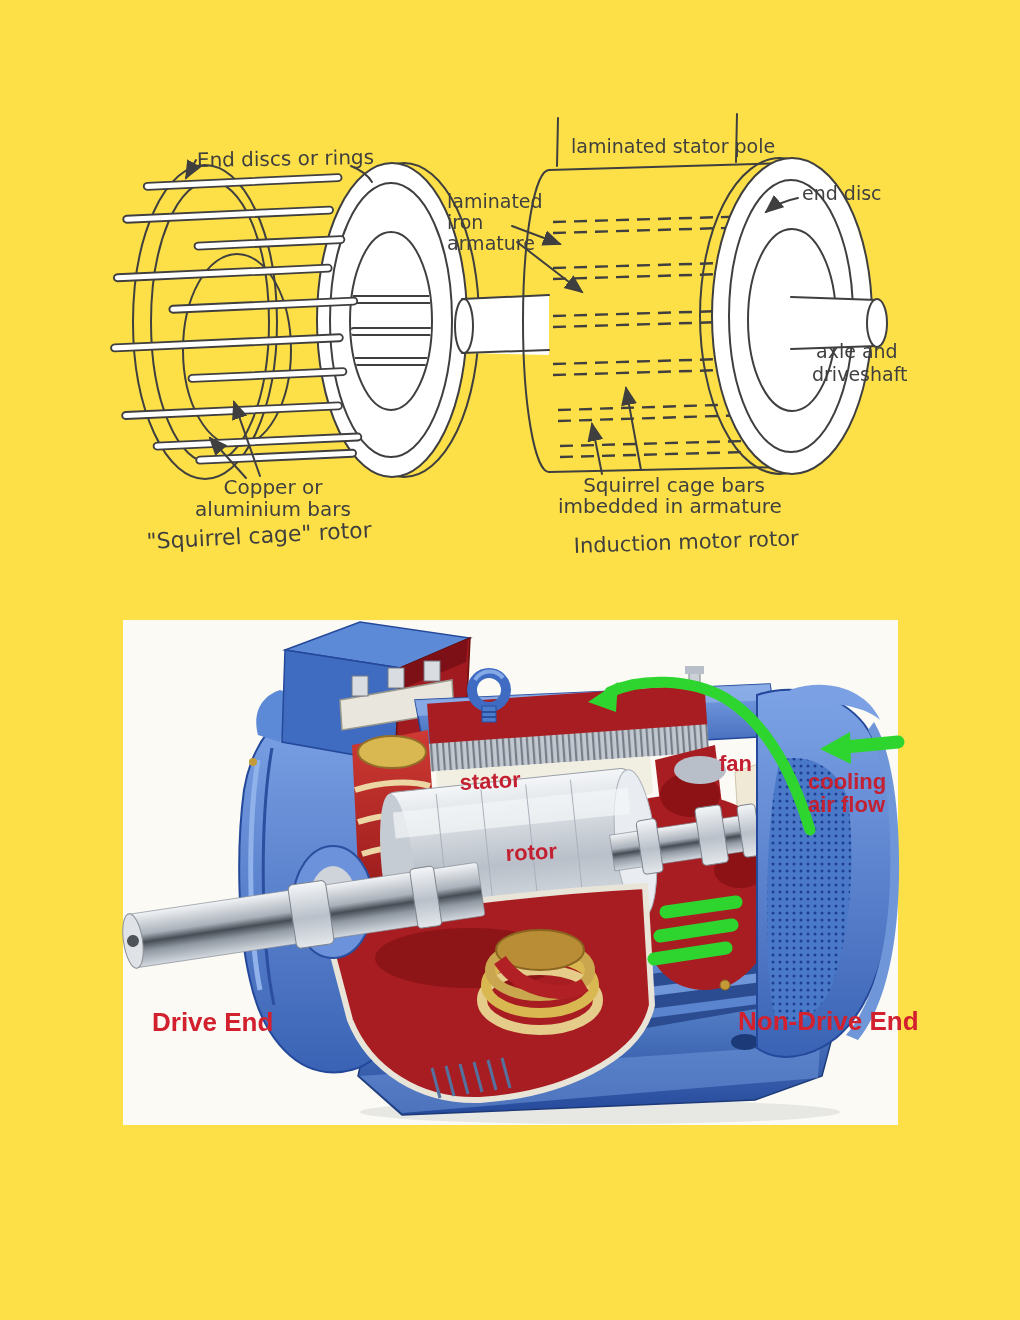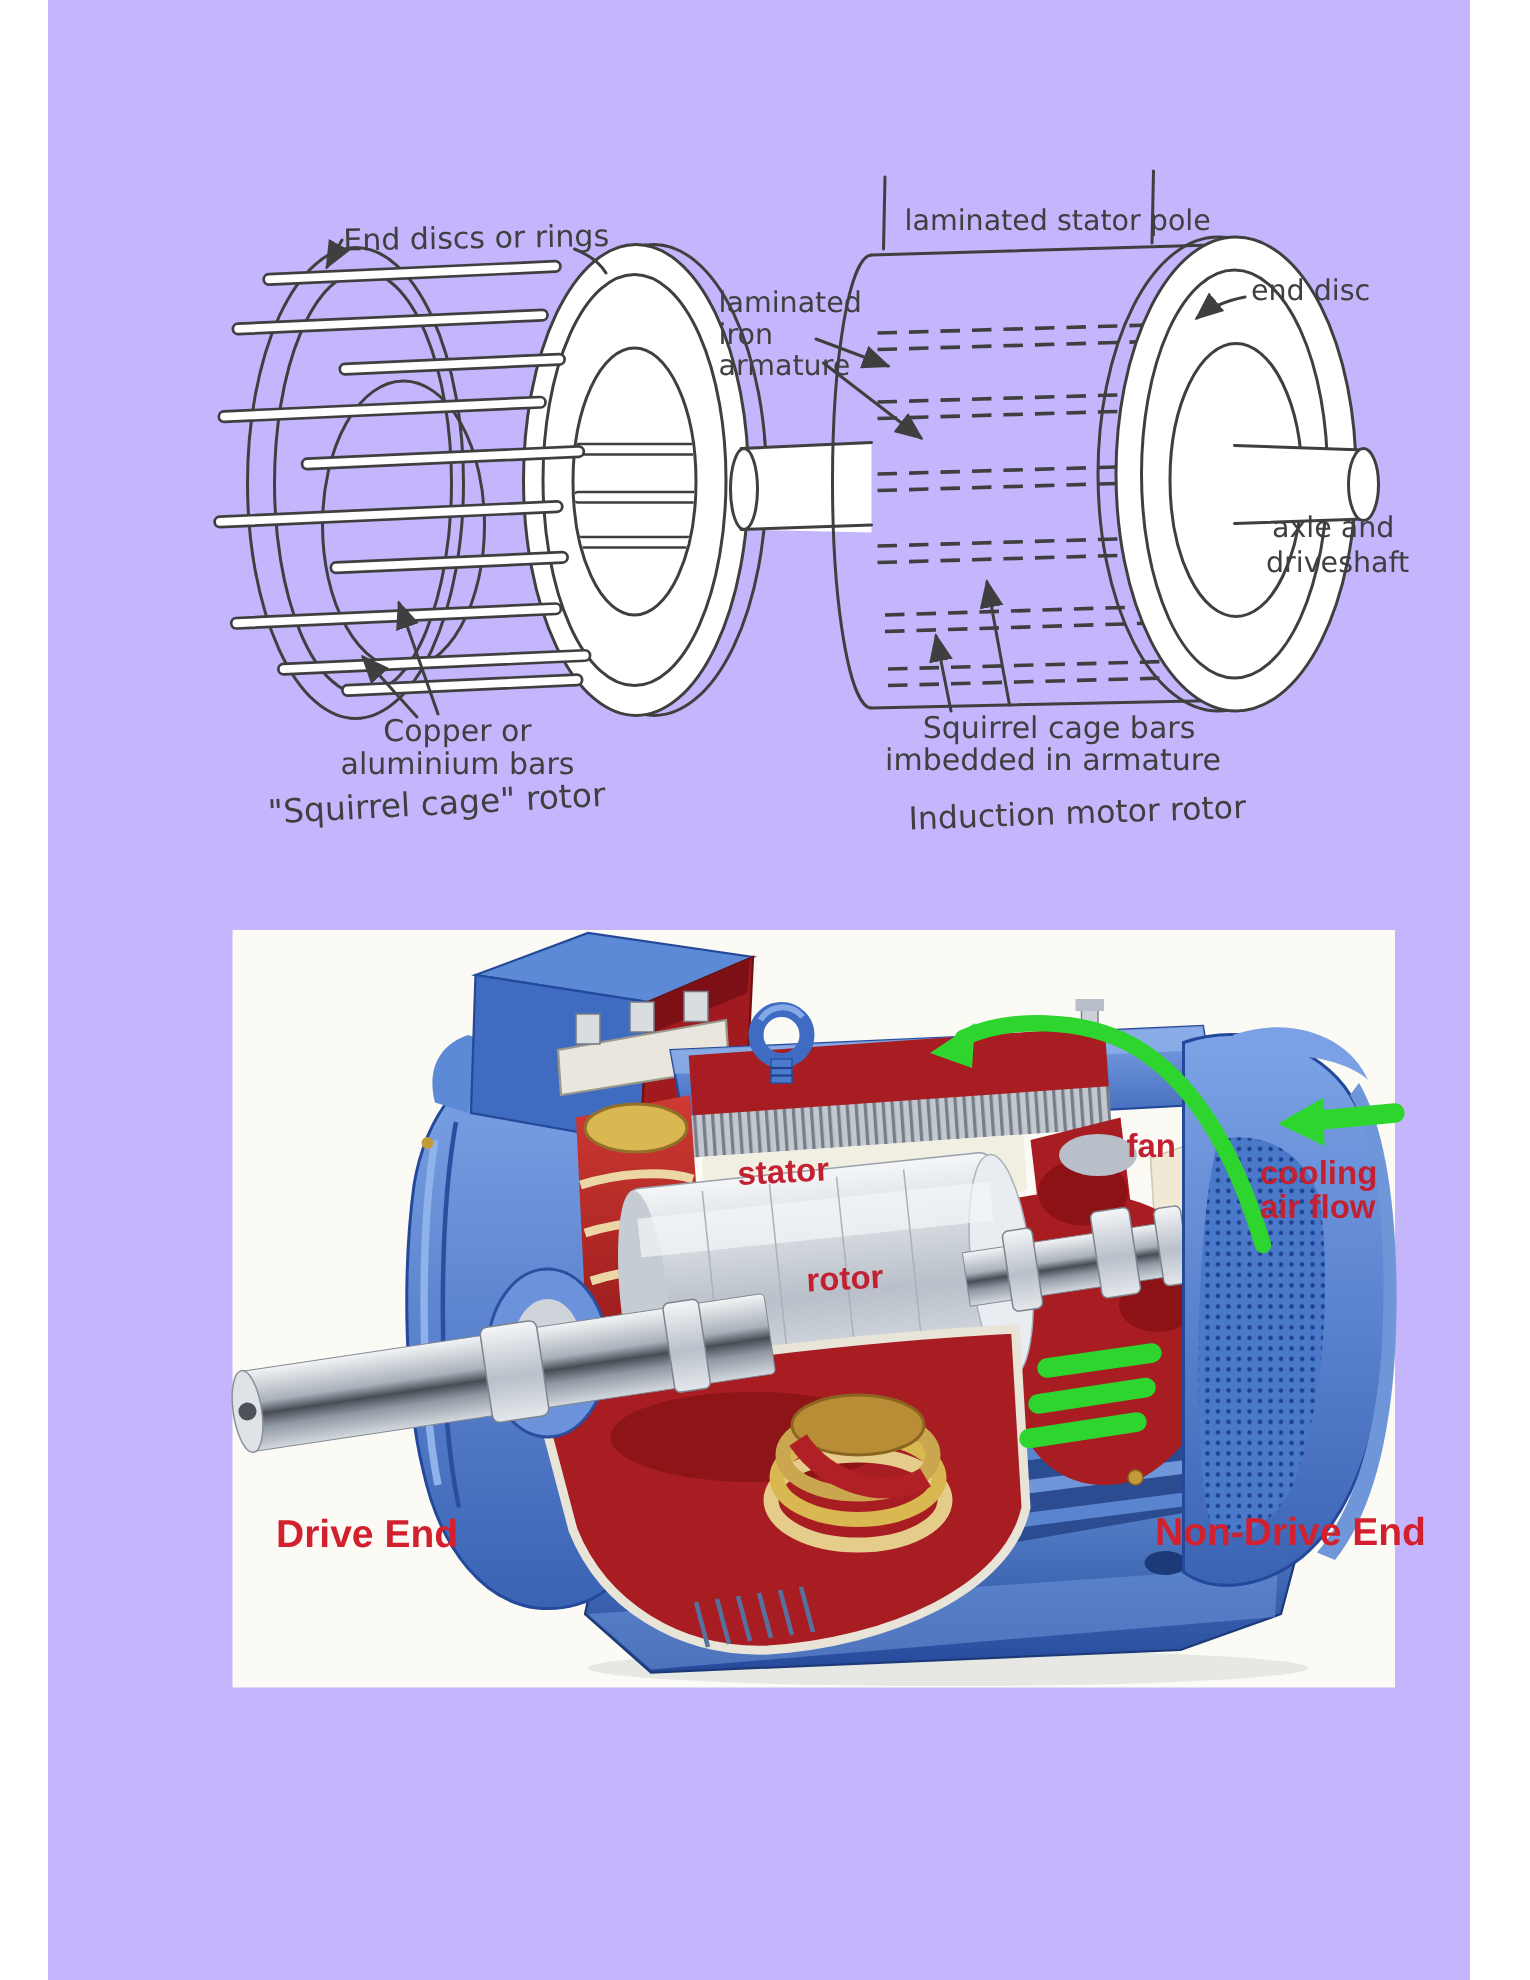--- a/index.html
+++ b/index.html
@@ -1,16 +1,16 @@
 <!DOCTYPE html>
 <html><head>
 <meta charset="utf-8">
 <style>
   html,body{margin:0;padding:0;background:#fff;}
-  #page{position:relative;width:948px;height:1320px;background:#c4b5fd;overflow:hidden;margin-left:32px;}
+  #page{position:relative;width:1020px;height:1320px;background:#fde047;overflow:hidden;}
   svg{position:absolute;top:0;left:0;}
   .ink{stroke:#3f3f3f;stroke-width:2;fill:none;stroke-linecap:round;stroke-linejoin:round;}
   .inkf{fill:#ffffff;stroke:#3f3f3f;stroke-width:2;}
   .bar{fill:#ffffff;stroke:#3f3f3f;stroke-width:1.8;}
   .dsh{stroke:#3f3f3f;stroke-width:2.4;fill:none;stroke-dasharray:13 8;}
   .hd{font-family:"DejaVu Sans",sans-serif;}
   .pl{font-family:"Liberation Sans",sans-serif;font-weight:700;}
 </style>
 </head>
 <body>

